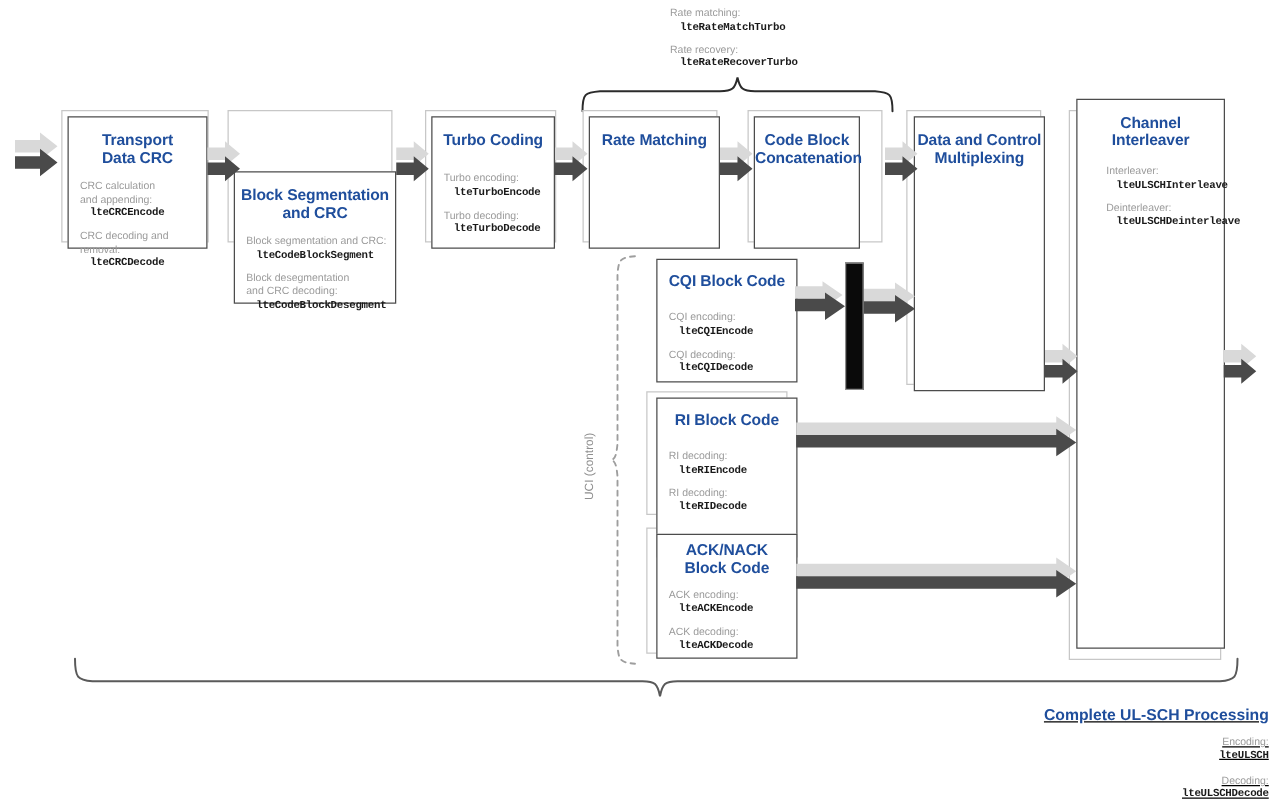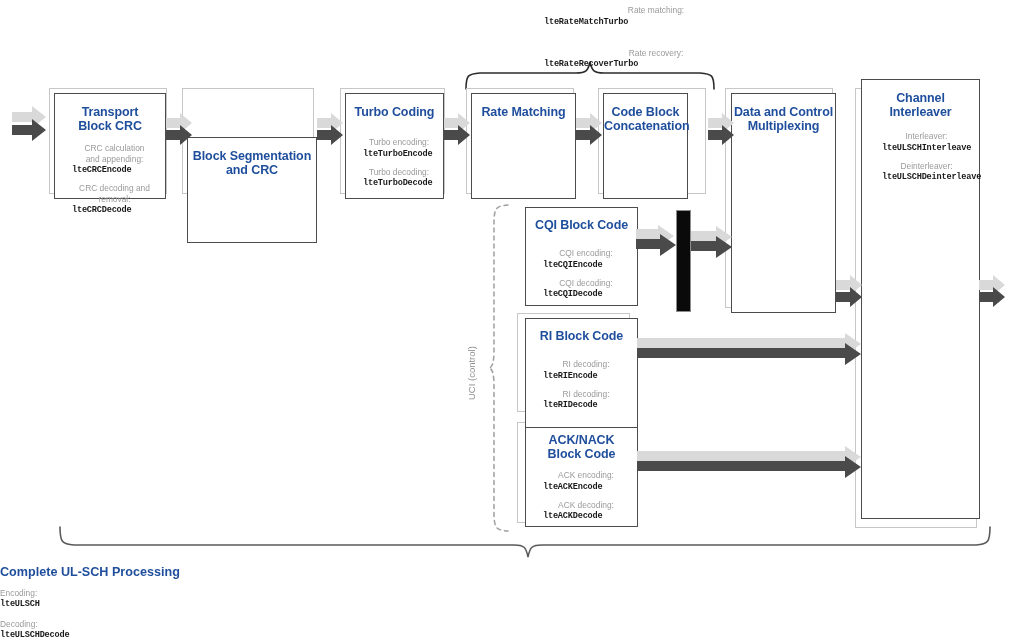--- a/index.html
+++ b/index.html
@@ -19,55 +19,55 @@
   
   .ghost{
     position:absolute;background:#ffffff;border:1px solid #c7c7c7;
     box-sizing:border-box;z-index:5;
   }
   .b-title{
     color:#1f4e9c;font-weight:bold;font-size:12.5px;line-height:14px;
     text-align:center;margin-top:11px;letter-spacing:-0.1px;
   }
   .b-body{margin:10px 0 0 9px;}
-  .lbl{color:#9a9a9a;font-size:8.4px;line-height:10.5px;margin-top:7px;text-align:center;}
+  .lbl{color:#9a9a9a;font-size:8.4px;line-height:10.5px;margin-top:7px;}
   .lbl.first{margin-top:0;}
   .fn{
     font-family:"Liberation Mono","DejaVu Sans Mono",monospace;
     font-size:8.6px;font-weight:bold;color:#1a1a1a;line-height:11px;
     margin-left:8px;margin-top:1px;letter-spacing:-0.2px;
   }
 
   
   .arrowwrap{position:absolute;z-index:7;}
   .arrowwrap svg{display:block;overflow:visible;}
 
   
   .blackbar{position:absolute;background:#0a0a0a;border:1px solid #8d8d8d;
     box-sizing:border-box;z-index:8;}
 
   
   .annot{position:absolute;z-index:9;}
-  .annot .lbl{margin-top:20px;}
+  .annot .lbl{margin-top:6px;}
   .annot .lbl.first{margin-top:0;}
 
   
   .brace{position:absolute;z-index:4;}
   .brace svg{display:block;overflow:visible;}
 
   
   .vlabel{
     position:absolute;color:#8f8f8f;font-size:9.5px;
     transform:rotate(-90deg);transform-origin:left top;
     white-space:nowrap;z-index:9;
   }
 
   
   .caption{
-    position:absolute;text-align:left;z-index:9;width:100%;
+    position:absolute;text-align:right;z-index:9;width:100%;text-decoration:underline;
   }
   .cap-title{color:#1f4e9c;font-weight:bold;font-size:12.6px;}
   .cap-lbl{color:#9a9a9a;font-size:8.4px;line-height:11px;margin-top:9px;}
   .cap-fn{
     font-family:"Liberation Mono","DejaVu Sans Mono",monospace;
     font-size:8.6px;font-weight:bold;color:#1a1a1a;line-height:11px;
     letter-spacing:-0.2px;
   }
 </style>
 </head>
@@ -92,21 +92,21 @@
     <svg width="44" height="38" viewBox="0 0 44 38">
       <polygon points="0,6 20,6 20,0 34,11 20,22 20,16 0,16" fill="#d9d9d9"></polygon>
       <polygon points="0,19 20,19 20,13 34,24 20,35 20,29 0,29" fill="#4a4a4a"></polygon>
     </svg>
   </div>
 
   <div class="ghost" style="left:49px;top:88px;width:118px;height:106px;"></div>
   <div class="box" style="left:54px;top:93px;width:112px;height:106px;">
     <div class="b-title">
       <div>Transport</div>
-      <div>Block CRC</div>
+      <div>Data CRC</div>
     </div>
     <div class="b-body">
       <div class="lbl first">CRC calculation</div>
       <div class="lbl first">and appending:</div>
       <div class="fn">lteCRCEncode</div>
       <div class="lbl">CRC decoding and removal:</div>
       <div class="fn">lteCRCDecode</div>
     </div>
   </div>
 
@@ -116,20 +116,27 @@
       <polygon points="0,17 14,17 14,12 26,22 14,32 14,27 0,27" fill="#4a4a4a"></polygon>
     </svg>
   </div>
 
   <div class="ghost" style="left:182px;top:88px;width:132px;height:106px;"></div>
   <div class="box" style="left:187px;top:93px;width:130px;height:106px;margin-top:44px;">
     <div class="b-title">
       <div>Block Segmentation</div>
       <div>and CRC</div>
     </div>
+    <div class="b-body">
+      <div class="lbl first">Block segmentation and CRC:</div>
+      <div class="fn">lteCodeBlockSegment</div>
+      <div class="lbl">Block desegmentation</div>
+      <div class="lbl first">and CRC decoding:</div>
+      <div class="fn">lteCodeBlockDesegment</div>
+    </div>
   </div>
 
   <div class="arrowwrap" style="left:317px;top:113px;">
     <svg width="32" height="34" viewBox="0 0 32 34">
       <polygon points="0,5 14,5 14,0 26,10 14,20 14,15 0,15" fill="#d9d9d9"></polygon>
       <polygon points="0,17 14,17 14,12 26,22 14,32 14,27 0,27" fill="#4a4a4a"></polygon>
     </svg>
   </div>
 
   <div class="ghost" style="left:340px;top:88px;width:105px;height:106px;"></div>
@@ -195,21 +202,21 @@
       <polygon points="0,17 14,17 14,12 26,22 14,32 14,27 0,27" fill="#4a4a4a"></polygon>
     </svg>
   </div>
 
   <div class="ghost" style="left:855px;top:88px;width:122px;height:440px;"></div>
   <div class="box" style="left:861px;top:79px;width:119px;height:440px;">
     <div class="b-title">
       <div>Channel</div>
       <div>Interleaver</div>
     </div>
-    <div class="b-body" style="margin-top:12px;margin-left:12px;">
+    <div class="b-body" style="margin-top:12px;margin-left:23px;">
       <div class="lbl first">Interleaver:</div>
       <div class="fn">lteULSCHInterleave</div>
       <div class="lbl">Deinterleaver:</div>
       <div class="fn">lteULSCHDeinterleave</div>
     </div>
   </div>
 
   <div class="arrowwrap" style="left:979px;top:275px;">
     <svg width="36" height="34" viewBox="0 0 36 34">
       <polygon points="0,5 14,5 14,0 26,10 14,20 14,15 0,15" fill="#d9d9d9"></polygon>

